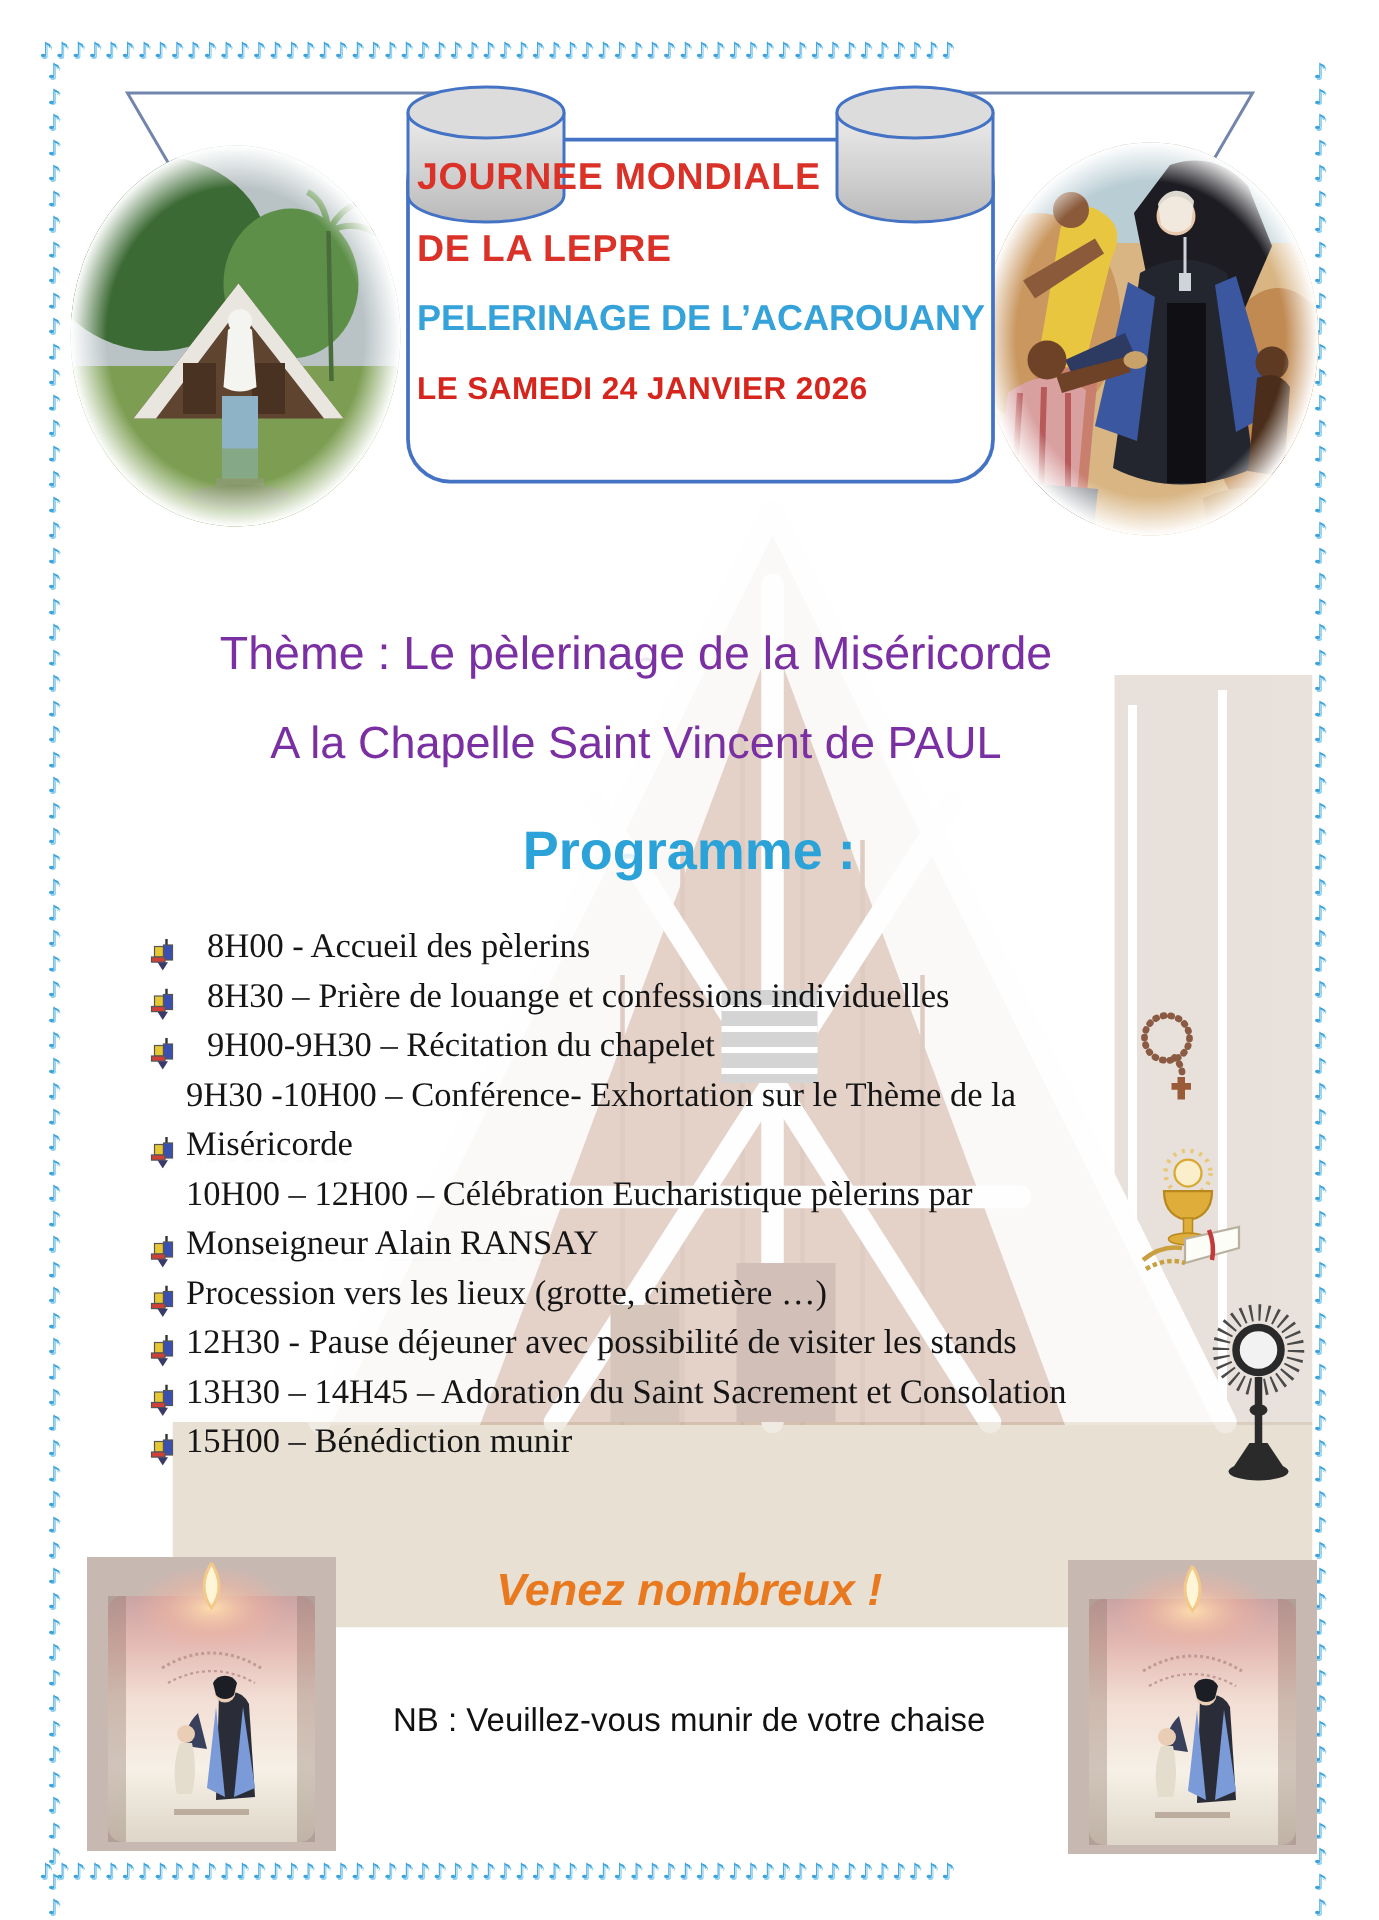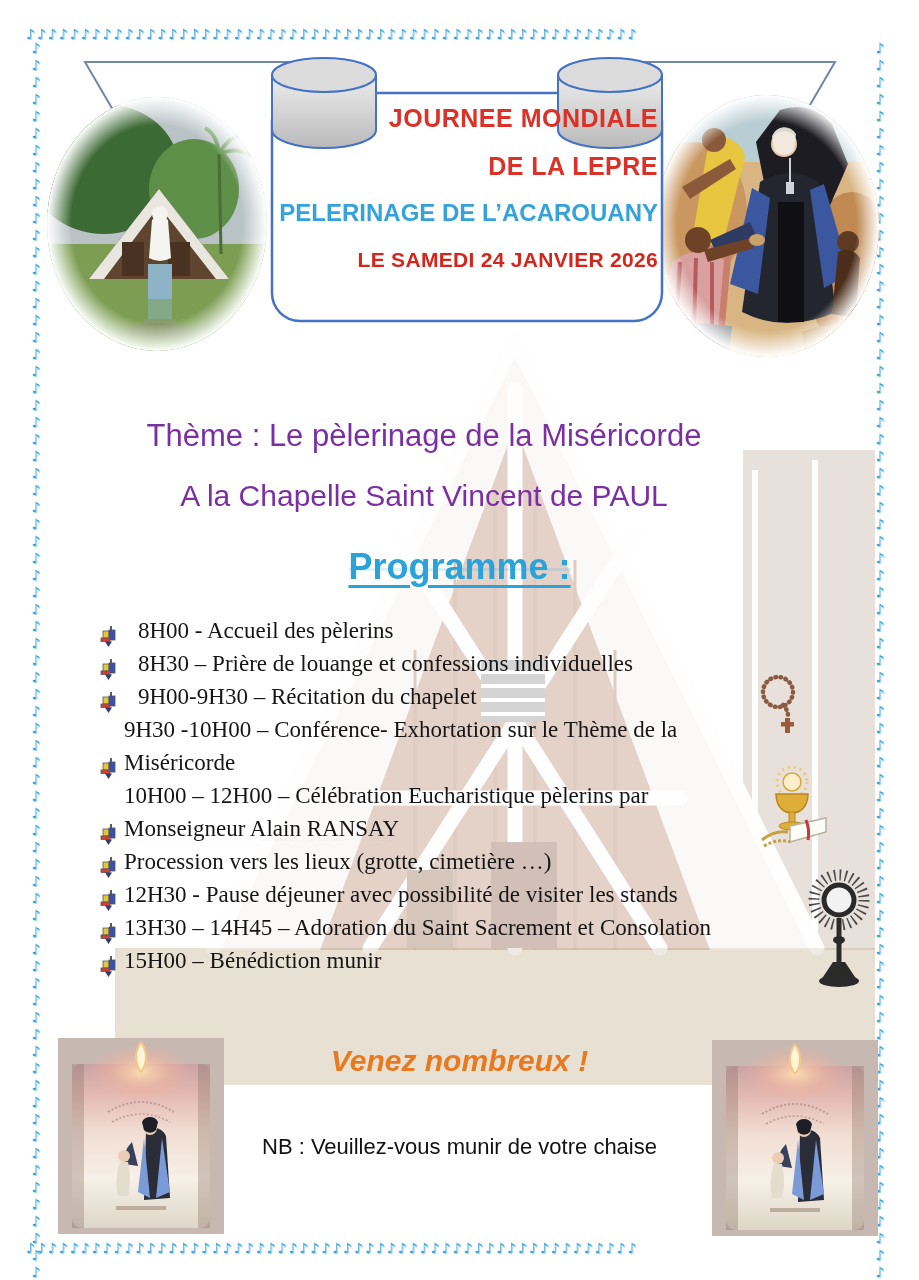--- a/index.html
+++ b/index.html
@@ -12,32 +12,32 @@
   .border-strip.top{top:26px;left:26px;}
   .border-strip.bottom{top:1240px;left:26px;}
   .border-strip.left,.border-strip.right{writing-mode:vertical-rl;text-orientation:upright;
                 letter-spacing:1px;}
   .border-strip.left{top:40px;left:28px;}
   .border-strip.right{top:40px;left:872px;}
   
   .abs{position:absolute;}
   svg{display:block;}
   
-  .scroll-text{position:absolute;left:278px;width:380px;text-align:right;}
+  .scroll-text{position:absolute;left:278px;width:380px;text-align:left;}
   .t-red{color:#da3228;font-weight:600;font-size:25px;letter-spacing:.5px;}
   .t-blue{color:#35a2da;font-weight:600;font-size:24px;}
   .t-date{color:#d5251d;font-weight:800;font-size:21px;letter-spacing:.3px;}
   
   .theme{position:absolute;left:0;width:848px;text-align:center;color:#7a2fa2;
          font-size:31px;font-weight:500;
          -webkit-box-reflect:below -0.55em linear-gradient(transparent 78%,rgba(0,0,0,.20));}
   .programme{position:absolute;left:0;width:919px;text-align:center;color:#2ba2d8;
          font-size:36px;font-weight:800;
          -webkit-box-reflect:below -0.55em linear-gradient(transparent 80%,rgba(0,0,0,.20));}
-  .programme span{text-decoration:underline;text-underline-offset:6px;}
+  .programme span{text-underline-offset:6px;}
   
   ul.prog{position:absolute;left:100px;top:614px;width:700px;margin:0;padding:0;list-style:none;
           font-family:"Liberation Serif",serif;font-size:23px;color:#151515;}
   ul.prog li{display:flex;align-items:flex-end;line-height:33px;
           -webkit-box-reflect:below -0.62em linear-gradient(transparent 84%,rgba(0,0,0,.18));}
   ul.prog li .bullet{flex:0 0 24px;padding-top:7px;}
   ul.prog li .li-text{white-space:pre-line;}
   ul.prog li:nth-child(1) .li-text,
   ul.prog li:nth-child(2) .li-text,
   ul.prog li:nth-child(3) .li-text{padding-left:14px;}

